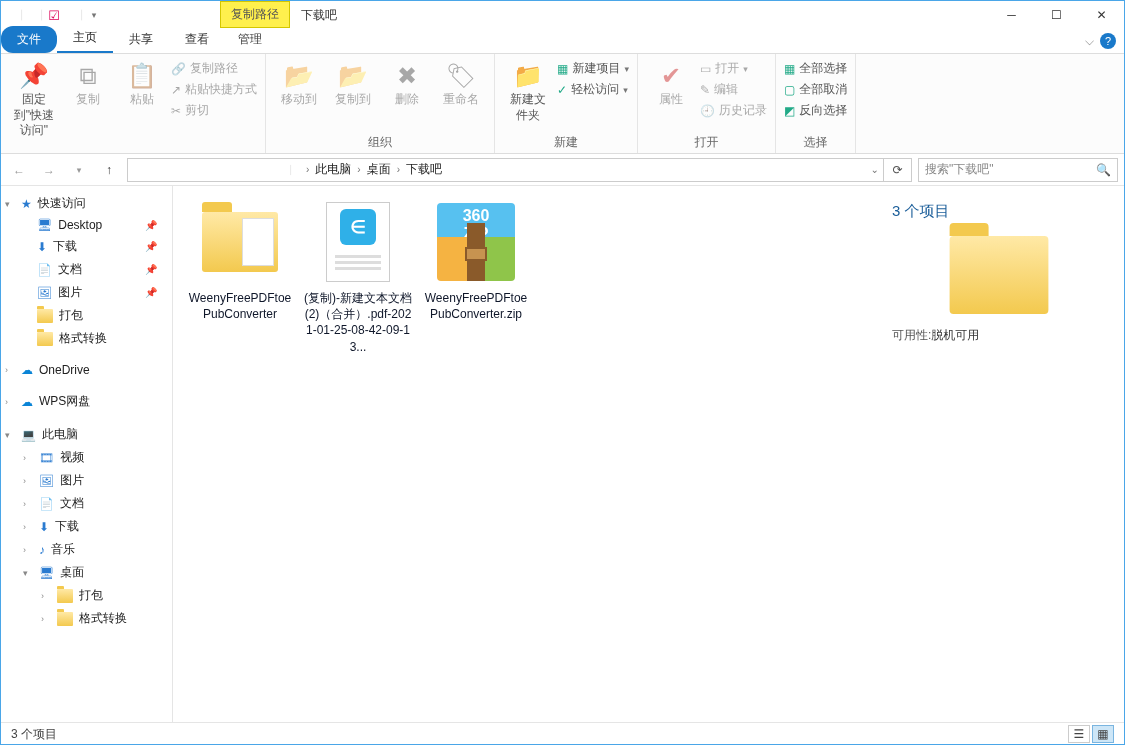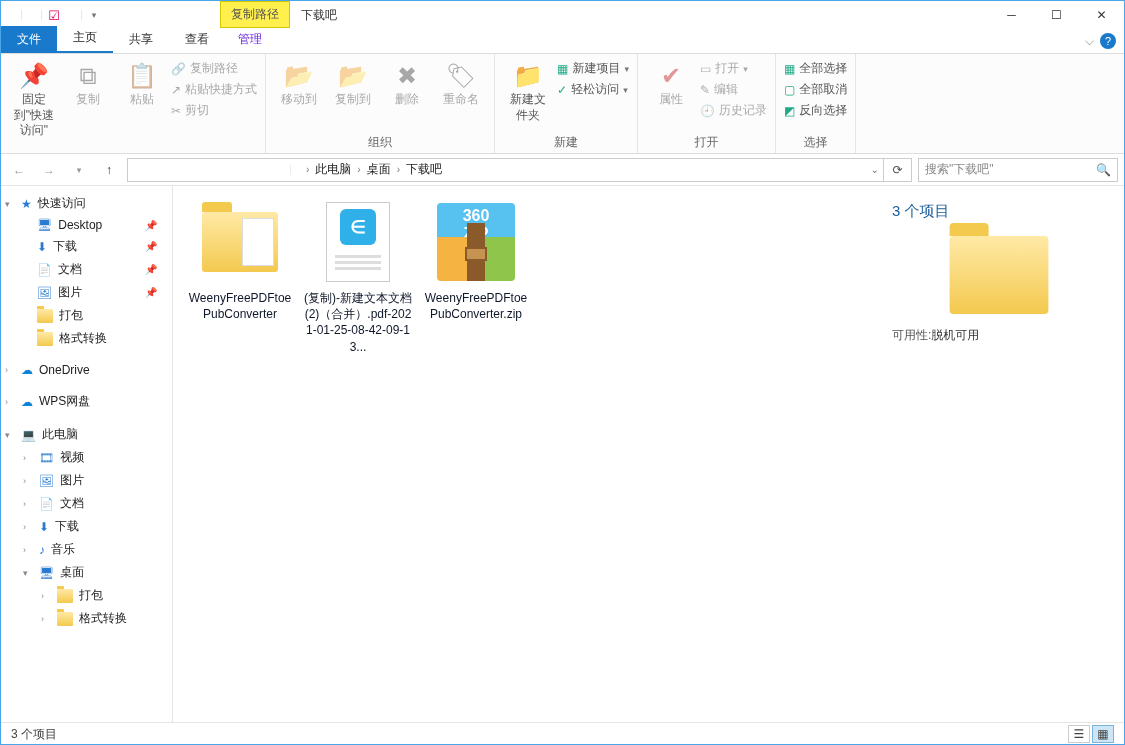--- a/index.html
+++ b/index.html
@@ -8,23 +8,23 @@
 .titlebar { height: 28px; background: #fff; display: flex; align-items: center; position: relative; }
 .titlebar .qat { display: flex; align-items: center; gap: 2px; padding-left: 4px; }
 .titlebar .qat .ficon { width: 18px; height: 18px; display: flex; align-items: center; justify-content: center; }
 .titlebar .tool-tab { position: absolute; left: 219px; top: 0; padding: 4px 10px; background: #fff04d; border: 1px solid #d4c700; font-size: 12px; color: #555; }
 .titlebar .title-text { position: absolute; left: 300px; top: 6px; font-size: 12px; color: #333; }
 .titlebar .win-controls { position: absolute; right: 0; top: 0; display: flex; }
 .titlebar .win-controls div { width: 45px; height: 28px; display: flex; align-items: center; justify-content: center; color: #333; }
 
 .tabs { height: 25px; background: #fff; display: flex; align-items: flex-end; border-bottom: 1px solid #ddd; position: relative; }
 .tabs .tab { padding: 5px 16px; color: #333; }
-.tabs .tab.file { background: #1979ca; color: #fff; }
+.tabs .tab.file { background: #1979ca; color: #fff; border-radius: 12px; }
 .tabs .tab.active-under { border-bottom: 2px solid #1979ca; color: #222; }
-.tabs .tool-tab2 { position: absolute; left: 219px; padding: 5px 18px; color: #6d28d9; }
+.tabs .tool-tab2 { position: absolute; left: 219px; padding: 5px 18px; color: #404040; }
 .tabs .help { position: absolute; right: 8px; top: 4px; display:flex; gap:6px; align-items:center; }
 .help-c { width:16px; height:16px; border-radius:50%; background:#1979ca; color:#fff; text-align:center; line-height:16px; font-size:11px;}
 
 .ribbon { height: 100px; background: #fcfcfc; border-bottom: 1px solid #ddd; display: flex; }
 .ribbon .group { border-right: 1px solid #e5e5e5; padding: 4px 8px 2px; display: flex; flex-direction: column; justify-content: space-between; }
 .ribbon .group .content { display: flex; align-items: flex-start; gap: 4px; }
 .ribbon .group .label { text-align: center; color: #666; font-size: 12px; padding-top: 2px; }
 .big-btn { display: flex; flex-direction: column; align-items: center; width: 50px; padding: 2px; color: #555; text-align: center; line-height: 1.3; }
 .big-btn .ico { font-size: 24px; height: 32px; display: flex; align-items: center; justify-content: center; }
 .small-stack { display: flex; flex-direction: column; gap: 4px; padding-top: 2px; color: #555; }

